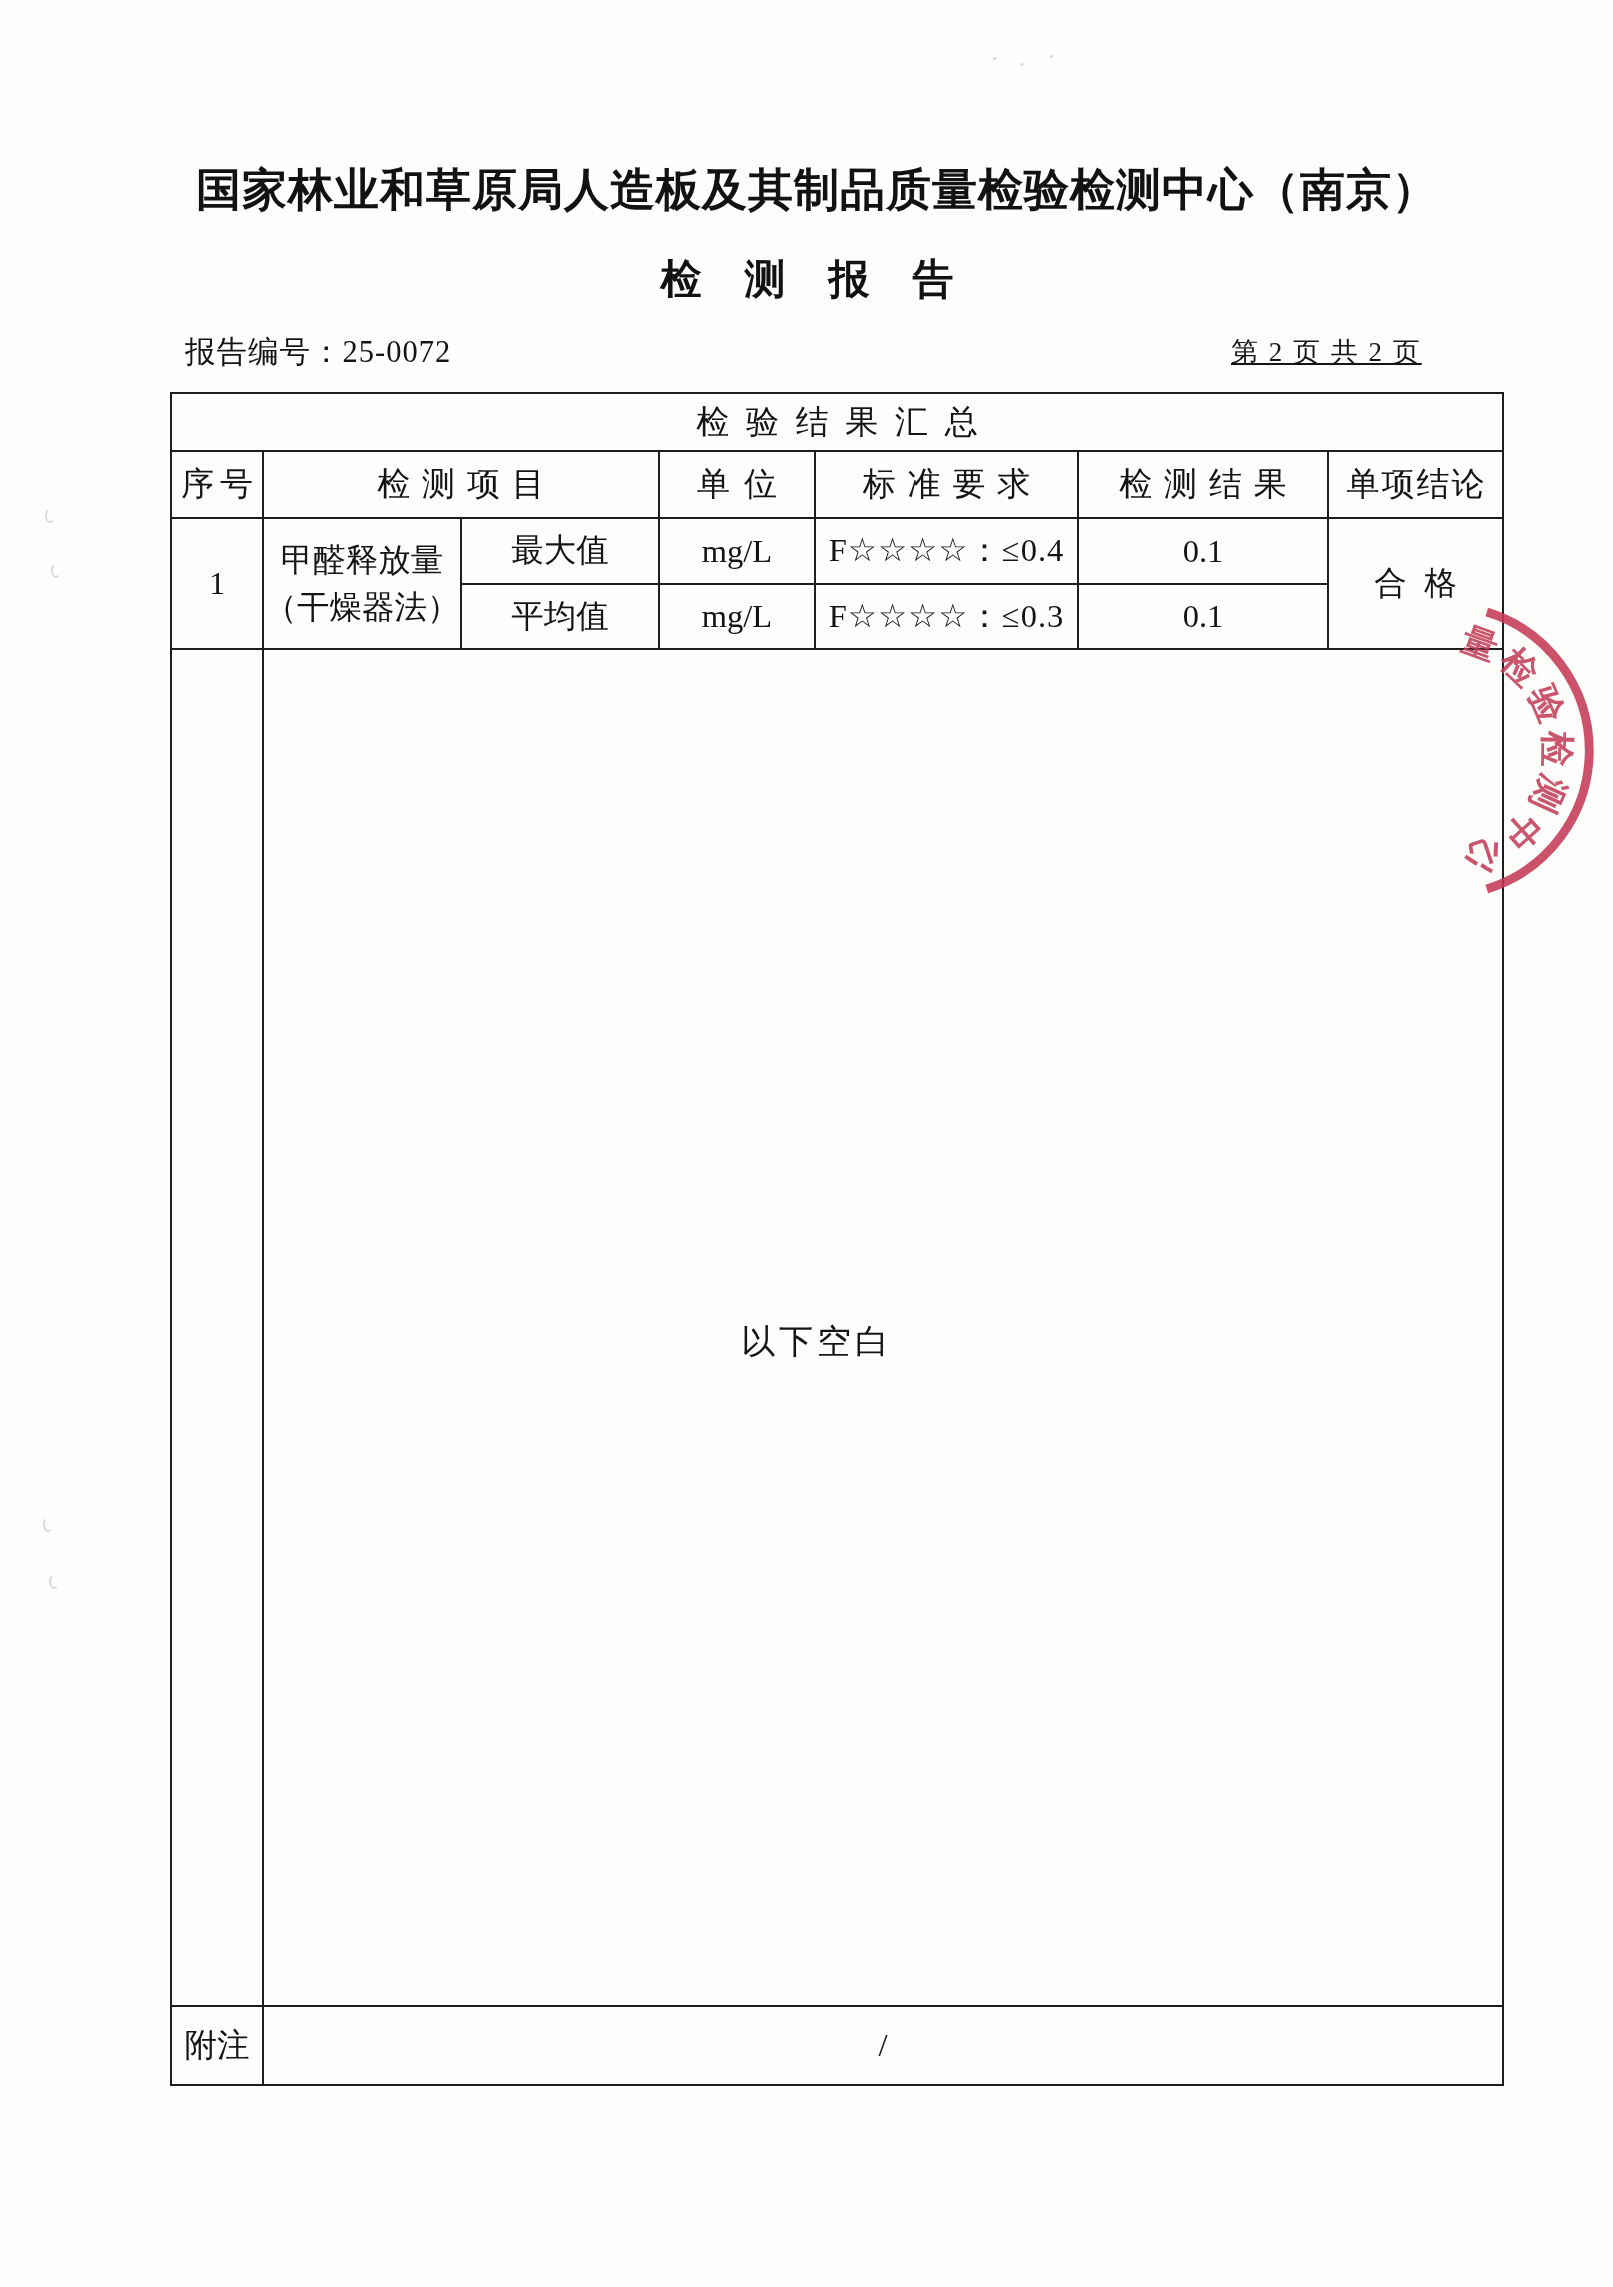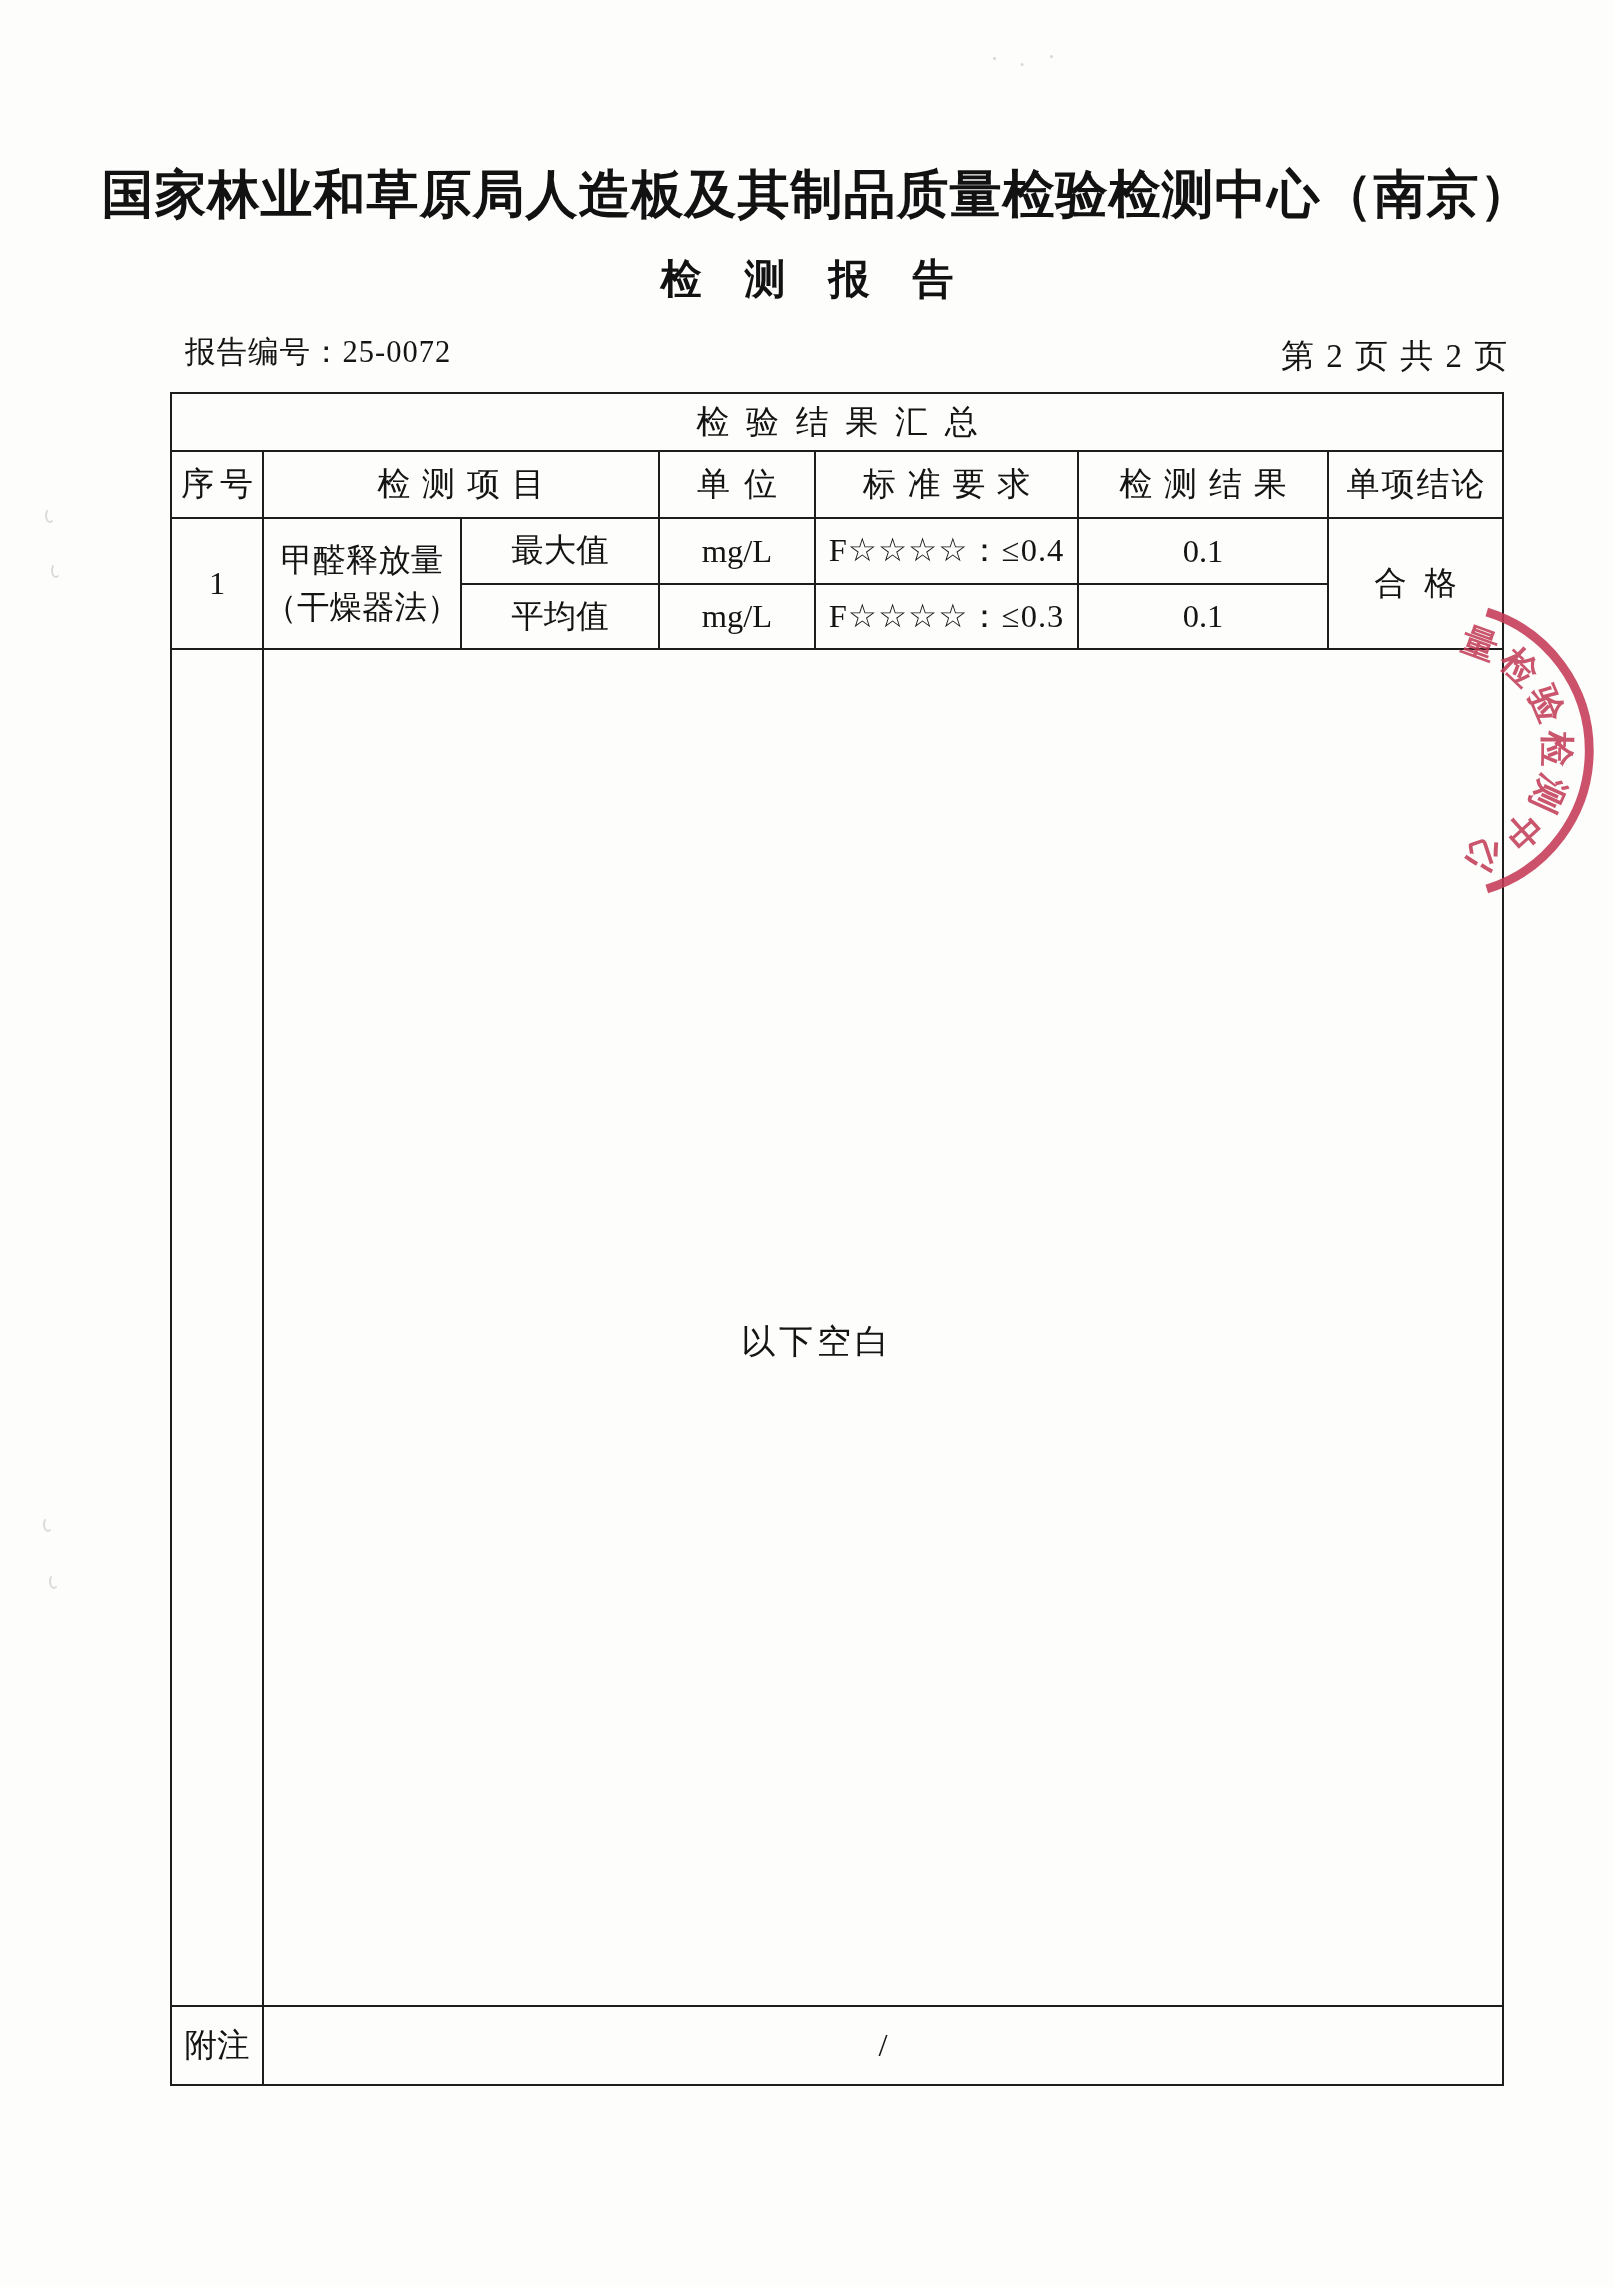--- a/index.html
+++ b/index.html
@@ -18,21 +18,21 @@
     overflow: hidden;
   }
 
   
   .org-title {
     position: absolute;
     top: 160px; left: 0; width: 100%;
     text-align: center;
     font-family: "DejaVu Sans", "Liberation Sans", sans-serif;
     font-weight: 700;
-    font-size: 52px;
+    font-size: 45px;
     letter-spacing: 1px;
     color: #121212;
     white-space: nowrap;
     padding-left: 20px;
   }
   .doc-title {
     position: absolute;
     top: 252px; left: 0; width: 100%;
     text-align: center;
     font-family: "DejaVu Sans", "Liberation Sans", sans-serif;
@@ -42,24 +42,25 @@
   }
   .doc-title span { letter-spacing: 43px; margin-right: -43px; }
   .report-no {
     position: absolute;
     left: 185px; top: 332px;
     font-size: 30.5px;
     letter-spacing: 1px;
   }
   .page-info {
     position: absolute;
-    left: 1281px; top: 334px;
-    font-size: 33px;
+    left: 1231px; top: 334px;
+    font-size: 27px;
     letter-spacing: 2px;
     white-space: nowrap;
+    text-decoration: underline;
   }
 
   
   table.results {
     position: absolute;
     left: 170px; top: 392px;
     width: 1332px;
     border-collapse: collapse;
     table-layout: fixed;
   }

